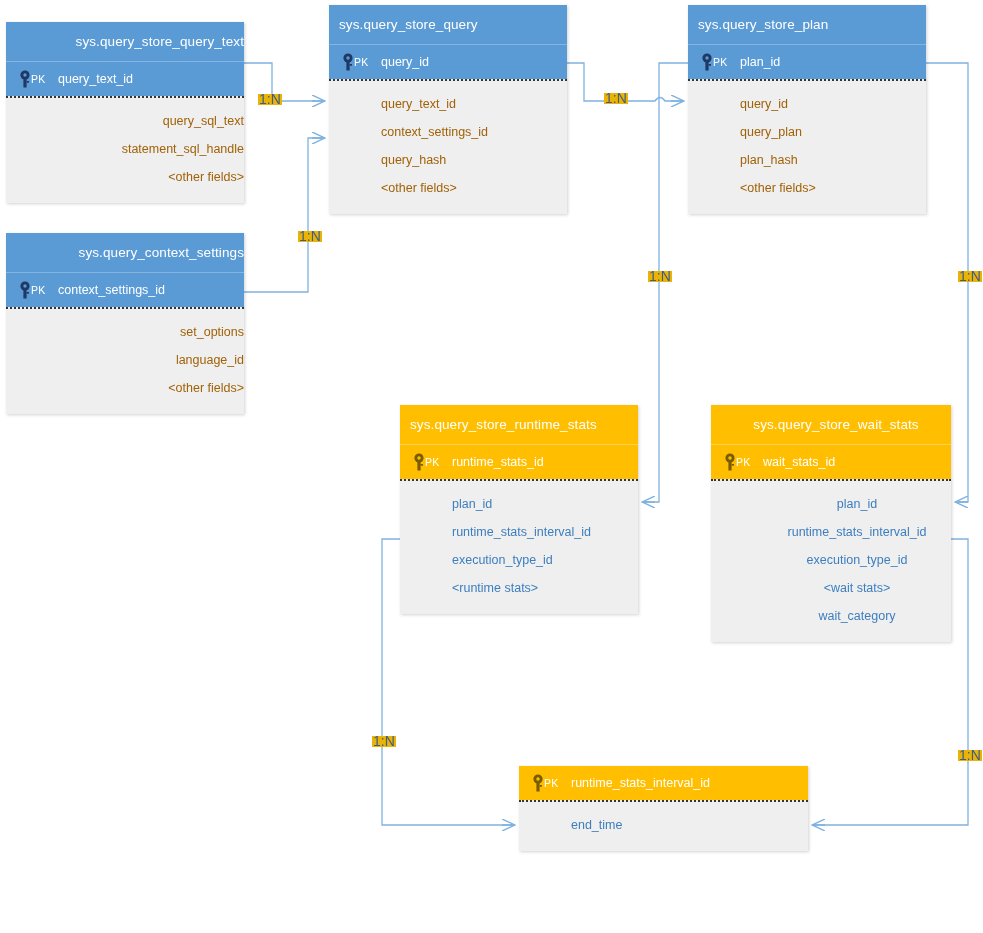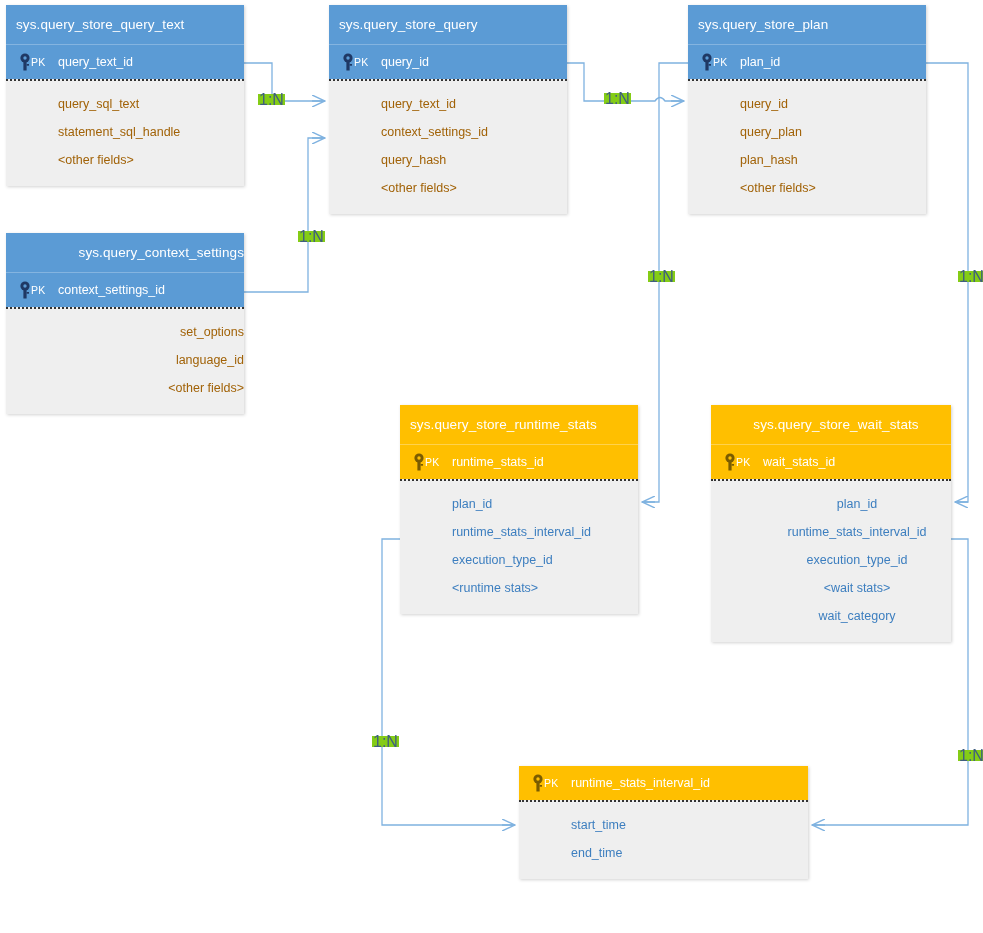--- a/index.html
+++ b/index.html
@@ -92,23 +92,23 @@
   .theme-blue .ent-title { background: #5b9bd5; }
   .theme-blue .ent-pk    { background: #5b9bd5; }
   .theme-blue .ent-title { border-bottom: 1px solid #84b4e0; }
   
   .theme-orange .ent-title { background: #ffbf00; border-bottom: 1px solid #ffd24d; }
   .theme-orange .ent-pk    { background: #ffbf00; }
   .theme-orange .ent-field { color: #3c7ebf; }
 
   .card-label {
     position: absolute;
-    font-size: 16px;
+    font-size: 14px;
     color: #3f5e80;
-    background: #84cc16;
+    background: #eab308;
     padding: 0 1px;
     white-space: nowrap;
     line-height: 11px;
   }
 </style>
 </head>
 <body>
 
 <div id="canvas">
 
@@ -129,21 +129,21 @@
       <path d="M688,63 L659,63 L659,502 L642,502" marker-end="url(#crow)"></path>
 
       <path d="M926,63 L968,63 L968,502 L955,502" marker-end="url(#crow)"></path>
 
       <path d="M400,539 L382,539 L382,825 L515,825" marker-end="url(#crow)"></path>
 
       <path d="M951,539 L968,539 L968,825 L812,825" marker-end="url(#crow)"></path>
     </g>
   </svg>
 
-  <div class="entity theme-blue" style="left:6px; top:5px; width:238px;">
+  <div class="entity theme-blue" style="left:6px; top:22px; width:238px;text-align:right;">
     <div class="ent-title">sys.query_store_query_text</div>
     <div class="ent-pk">
       <svg class="pk-key" viewBox="0 0 14 18">
         <circle cx="7" cy="5" r="4.6" fill="#1f3864"></circle>
         <circle cx="7" cy="5" r="1.7" fill="#5b9bd5"></circle>
         <rect x="5.4" y="8" width="3.2" height="9.5" fill="#1f3864"></rect>
         <rect x="8.6" y="11" width="2.4" height="1.7" fill="#1f3864"></rect>
       </svg>
       <span class="pk-tag">PK</span>
       <span class="pk-name">query_text_id</span>
@@ -267,21 +267,20 @@
         <circle cx="7" cy="5" r="4.6" fill="#7a5c00"></circle>
         <circle cx="7" cy="5" r="1.7" fill="#ffbf00"></circle>
         <rect x="5.4" y="8" width="3.2" height="9.5" fill="#7a5c00"></rect>
         <rect x="8.6" y="11" width="2.4" height="1.7" fill="#7a5c00"></rect>
       </svg>
       <span class="pk-tag">PK</span>
       <span class="pk-name">runtime_stats_interval_id</span>
     </div>
     <div class="ent-sep"></div>
     <div class="ent-fields">
-      <div class="ent-field">start_time</div>
       <div class="ent-field">end_time</div>
     </div>
   </div>
 
   <div class="card-label" style="left:258px; top:94px;">1:N</div>
   <div class="card-label" style="left:298px; top:231px;">1:N</div>
   <div class="card-label" style="left:604px; top:93px;">1:N</div>
   <div class="card-label" style="left:648px; top:271px;">1:N</div>
   <div class="card-label" style="left:958px; top:271px;">1:N</div>
   <div class="card-label" style="left:372px; top:736px;">1:N</div>

